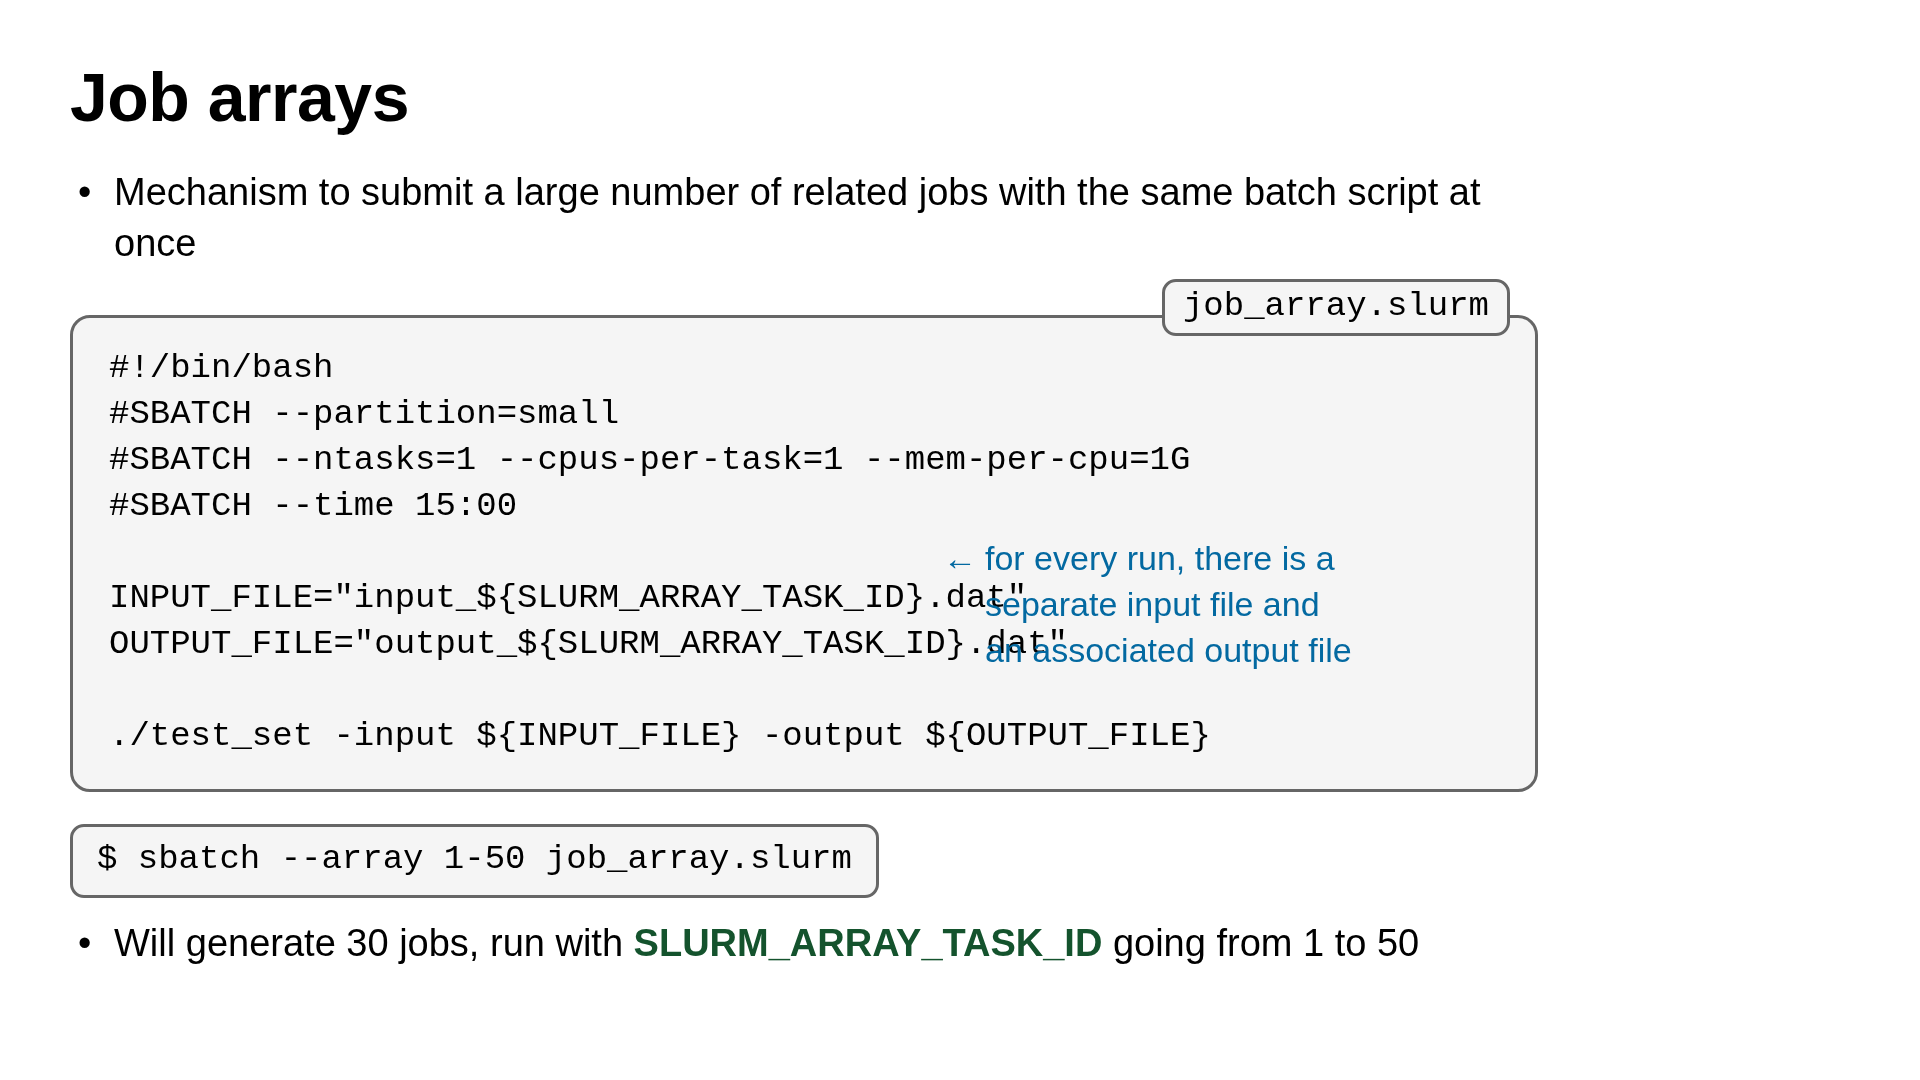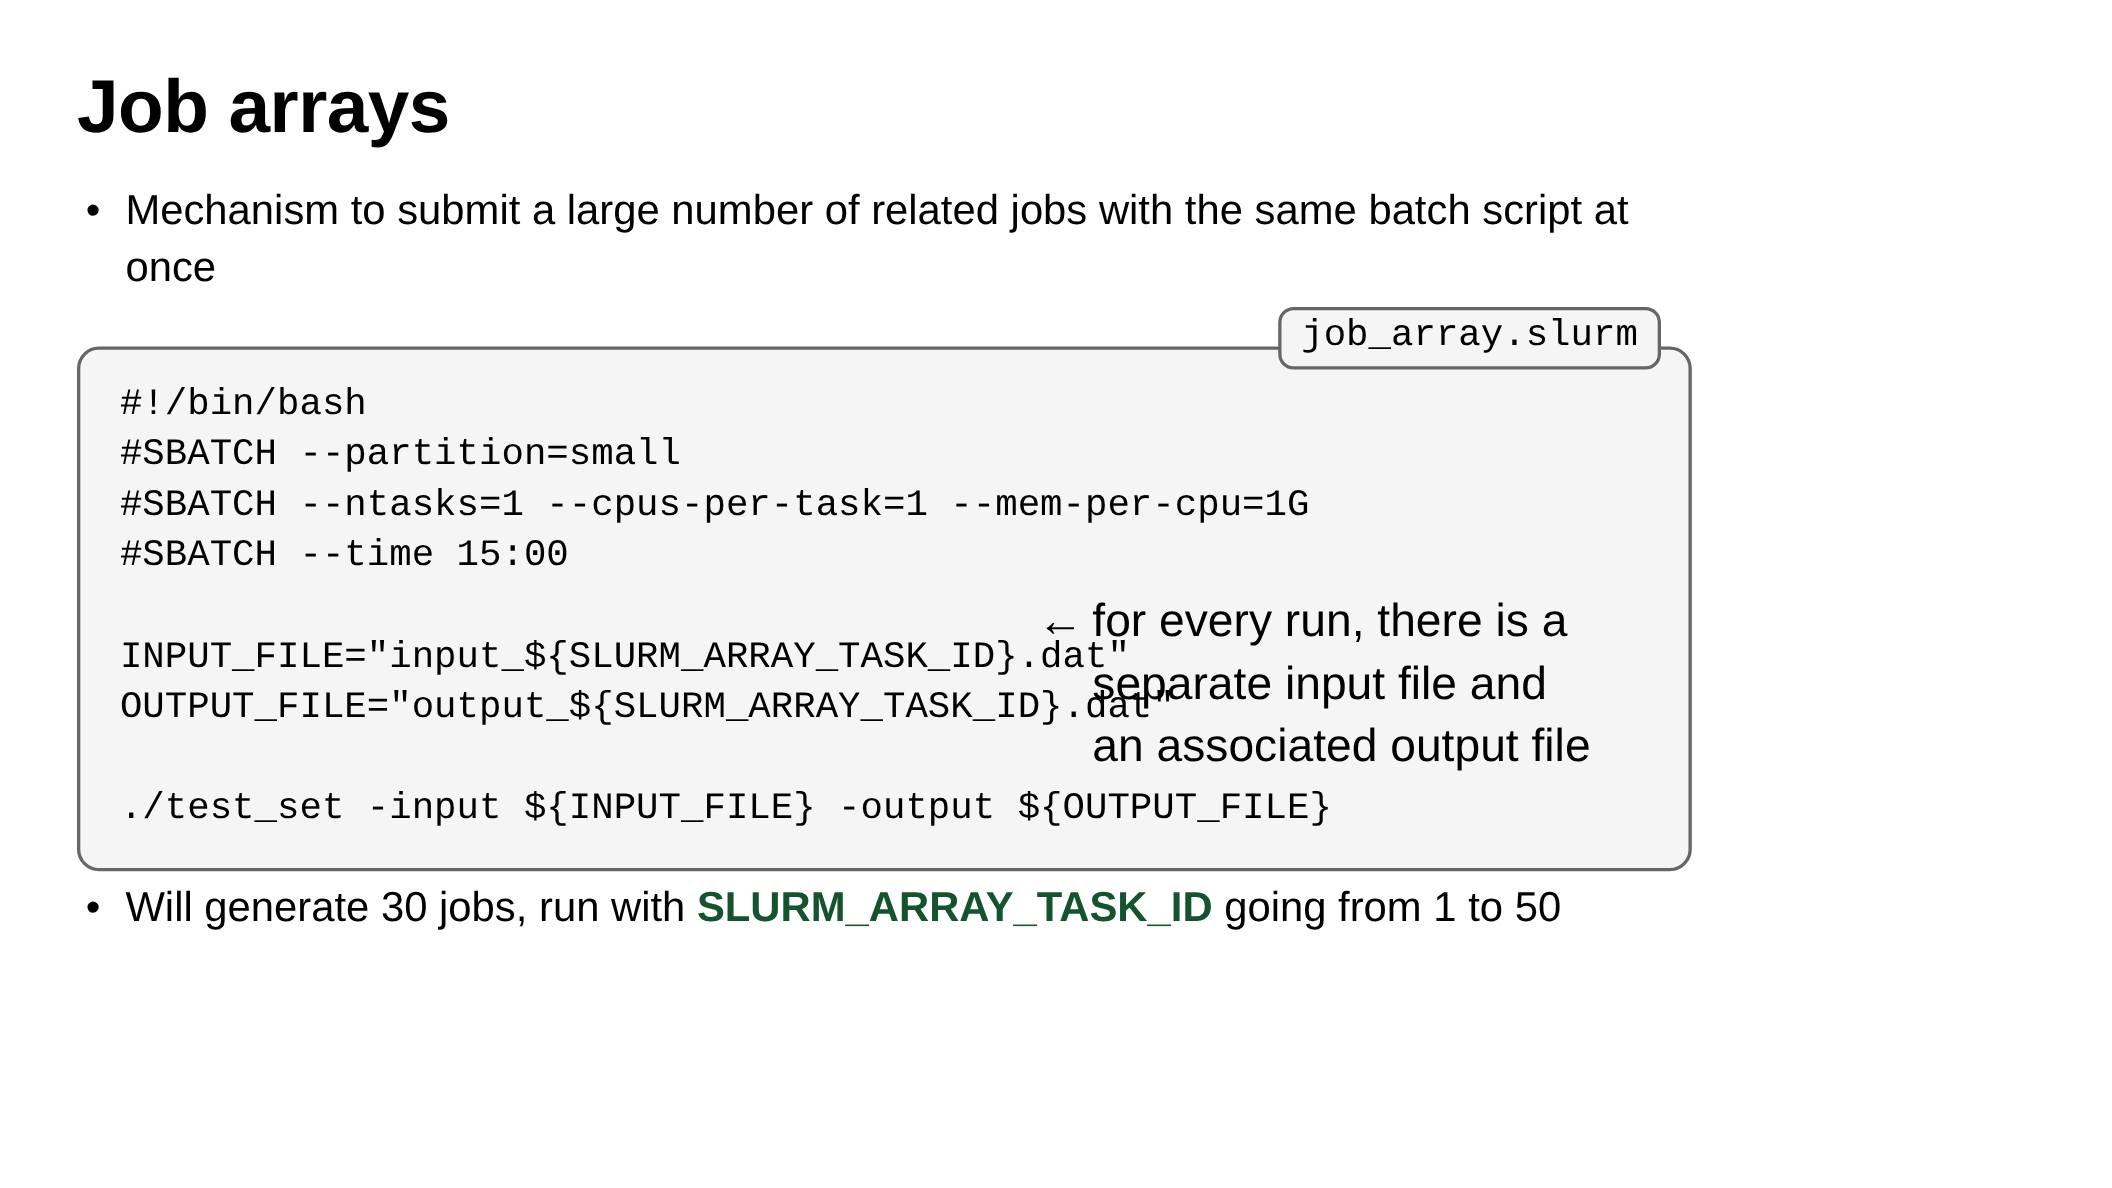--- a/index.html
+++ b/index.html
@@ -40,21 +40,21 @@
   ul.bullets > li::before {
     content: "•";
     position: absolute;
     left: 8px;
     top: 0;
     font-size: 38px;
   }
   .code-wrap {
     position: relative;
     margin-top: 46px;
-    margin-bottom: 8px;
+    margin-bottom: 28px;
   }
   .filename-tab {
     position: absolute;
     top: -36px;
     right: 28px;
     background: #f5f5f5;
     border: 3px solid #666666;
     border-radius: 14px;
     padding: 4px 18px 6px 18px;
     font-family: "Consolas", "Menlo", "Courier New", monospace;
@@ -78,23 +78,23 @@
   .code-box.small {
     display: inline-block;
     border-radius: 14px;
     padding: 10px 24px 12px 24px;
     margin-left: 0;
     margin-top: 4px;
     margin-bottom: 20px;
   }
   .annotation {
     position: absolute;
-    color: #000000;
+    color: #0369a1;
     font-family: "Segoe UI", "Helvetica Neue", Arial, sans-serif;
-    font-size: 42px;
+    font-size: 34px;
     line-height: 1.35;
     white-space: normal;
   }
   .annotation .arrow {
     display: inline-block;
     margin-right: 8px;
   }
   .env-highlight {
     color: #14532d;
     font-family: "Segoe UI Semibold", "Segoe UI", Arial, sans-serif;
@@ -118,18 +118,19 @@
 <span>#SBATCH --partition=small</span>
 <span>#SBATCH --ntasks=1 --cpus-per-task=1 --mem-per-cpu=1G</span>
 <span>#SBATCH --time 15:00</span>
 <span></span>
 <span>INPUT_FILE="input_${SLURM_ARRAY_TASK_ID}.dat"</span>
 <span>OUTPUT_FILE="output_${SLURM_ARRAY_TASK_ID}.dat"</span>
 <span></span>
 <span>./test_set -input ${INPUT_FILE} -output ${OUTPUT_FILE}</span><div class="annotation" style="left:870px; top:218px; width:520px;"><span class="arrow">←</span><span>for every run, there is a</span><br><span style="visibility:hidden;" class="arrow">←</span><span>separate input file and</span><br><span style="visibility:hidden;" class="arrow">←</span><span>an associated output file</span></div></div>
   </div>
 
+  <div class="code-box small">$ sbatch --array 1-50 job_array.slurm</div>
 
   <ul class="bullets">
     <li><span>Will generate 30 jobs, run with </span><span class="env-highlight">SLURM_ARRAY_TASK_ID</span><span> going from 1 to 50</span></li>
   </ul>
 
 </div>
 
 </body></html>

